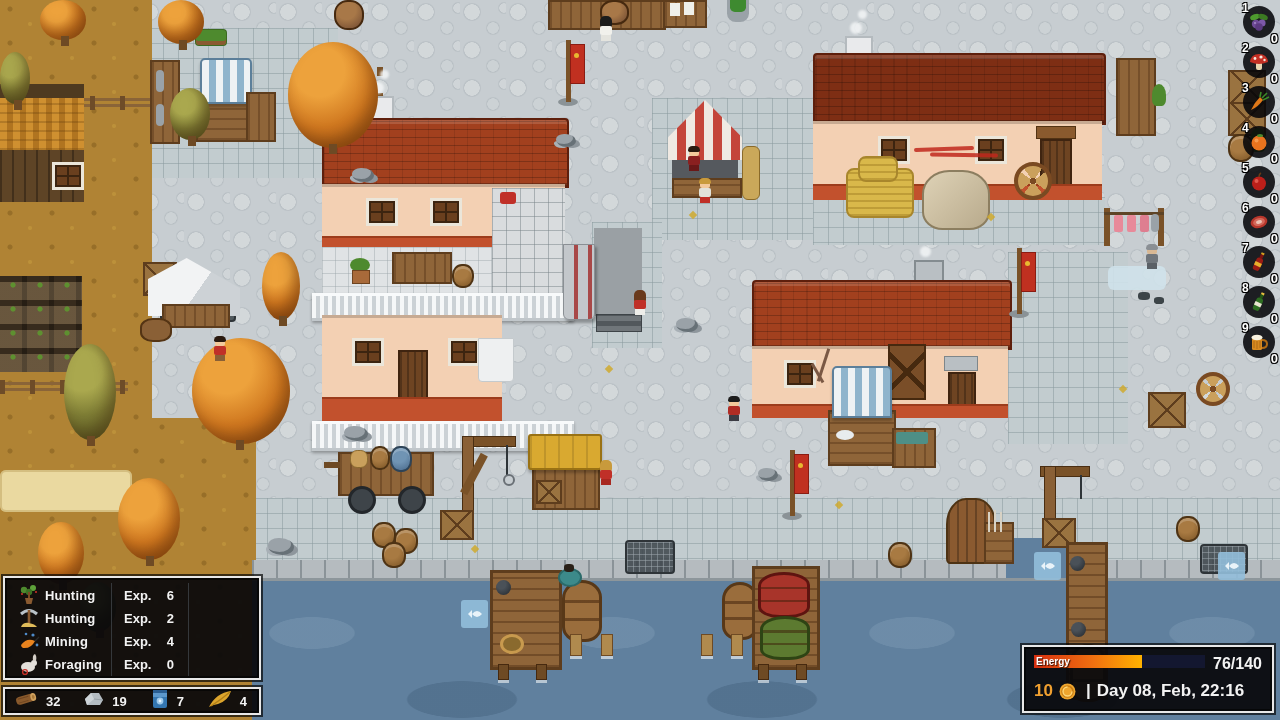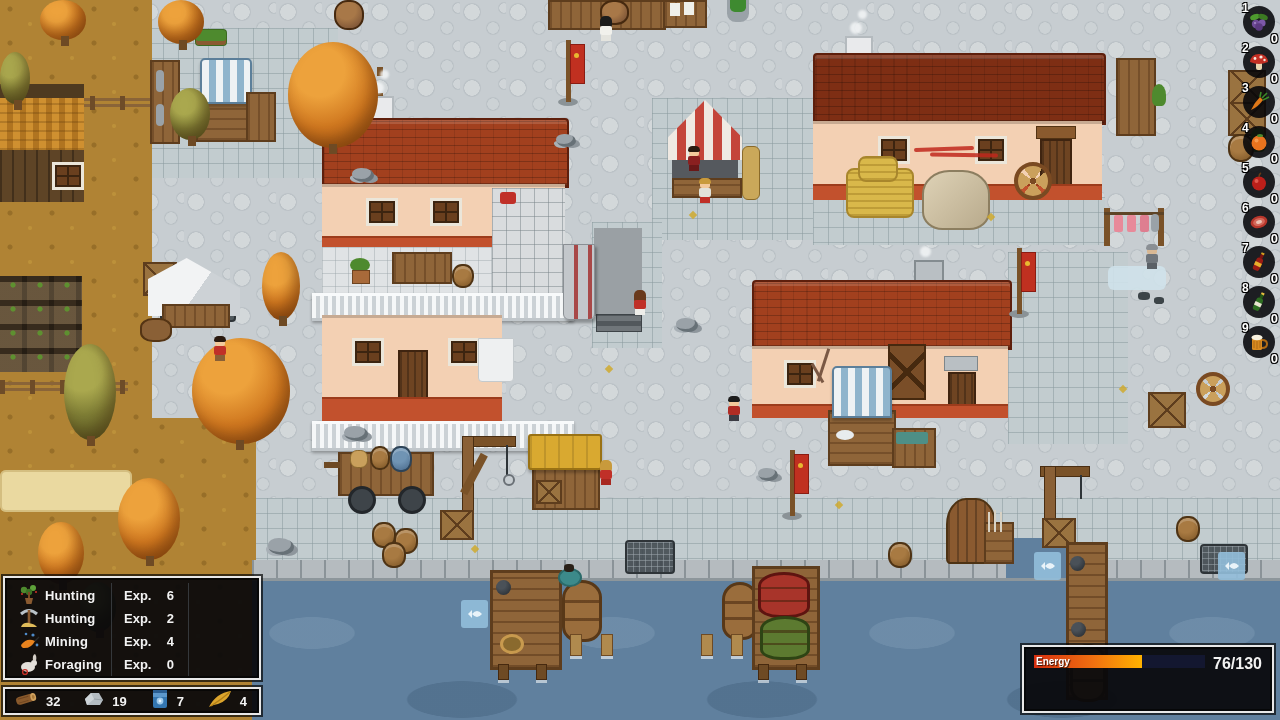--- a/index.html
+++ b/index.html
@@ -577,21 +577,33 @@
       <span class="res-ct">4</span>
     </div>
   </div>
 
   <div class="panel status">
     <div class="en-row">
       <div class="en-track">
         <div class="en-fill" style="width: 63%;"></div>
         <span class="en-label">Energy</span>
       </div>
-      <span class="en-val">76/130</span>
+      <span class="en-val">76/140</span>
+    </div>
+    <div class="dt-row">
+      <span class="coins">10</span>
+      <span style="display:flex">
+          <svg width="17" height="17" viewBox="0 0 17 17">
+            <circle cx="8.5" cy="8.5" r="8" fill="#f0a62e"></circle>
+            <circle cx="8.5" cy="8.5" r="5.5" fill="none" stroke="#c87d14" stroke-width="1.6"></circle>
+            <path d="M8.5 4 a4.5 4.5 0 1 0 4.5 4.5" fill="none" stroke="#ffd878" stroke-width="1.4"></path>
+          </svg>
+        </span>
+      <span class="dt-sep">|</span>
+      <span>Day 08, Feb, 22:16</span>
     </div>
   </div>
 
   <div class="hotbar">
     <div class="slot">
       <span class="num olt">1</span>
       <span class="circ">
           <svg width="22" height="22" viewBox="0 0 22 22">
             <ellipse cx="7" cy="6" rx="5" ry="2.8" fill="#4e9a2e" transform="rotate(-20 7 6)"></ellipse>
             <ellipse cx="15" cy="6" rx="5" ry="2.8" fill="#3c7a22" transform="rotate(20 15 6)"></ellipse>

